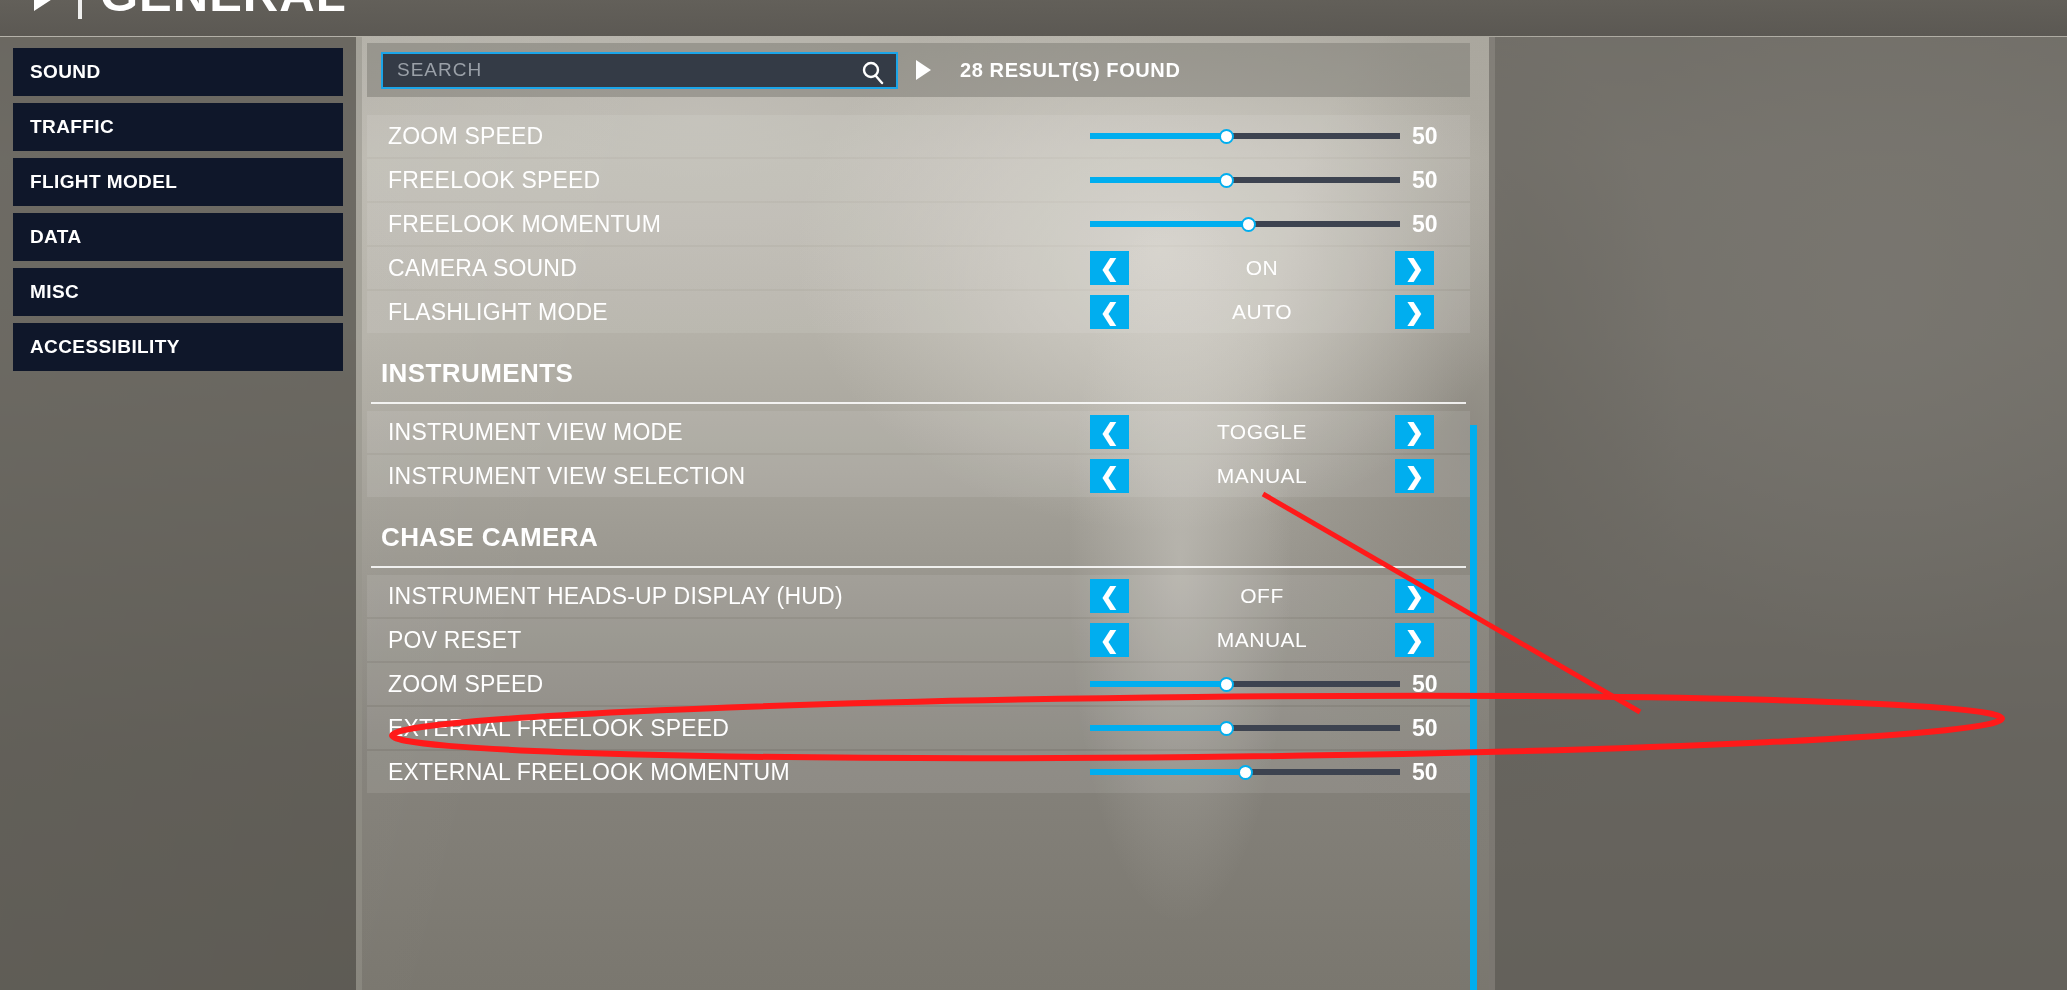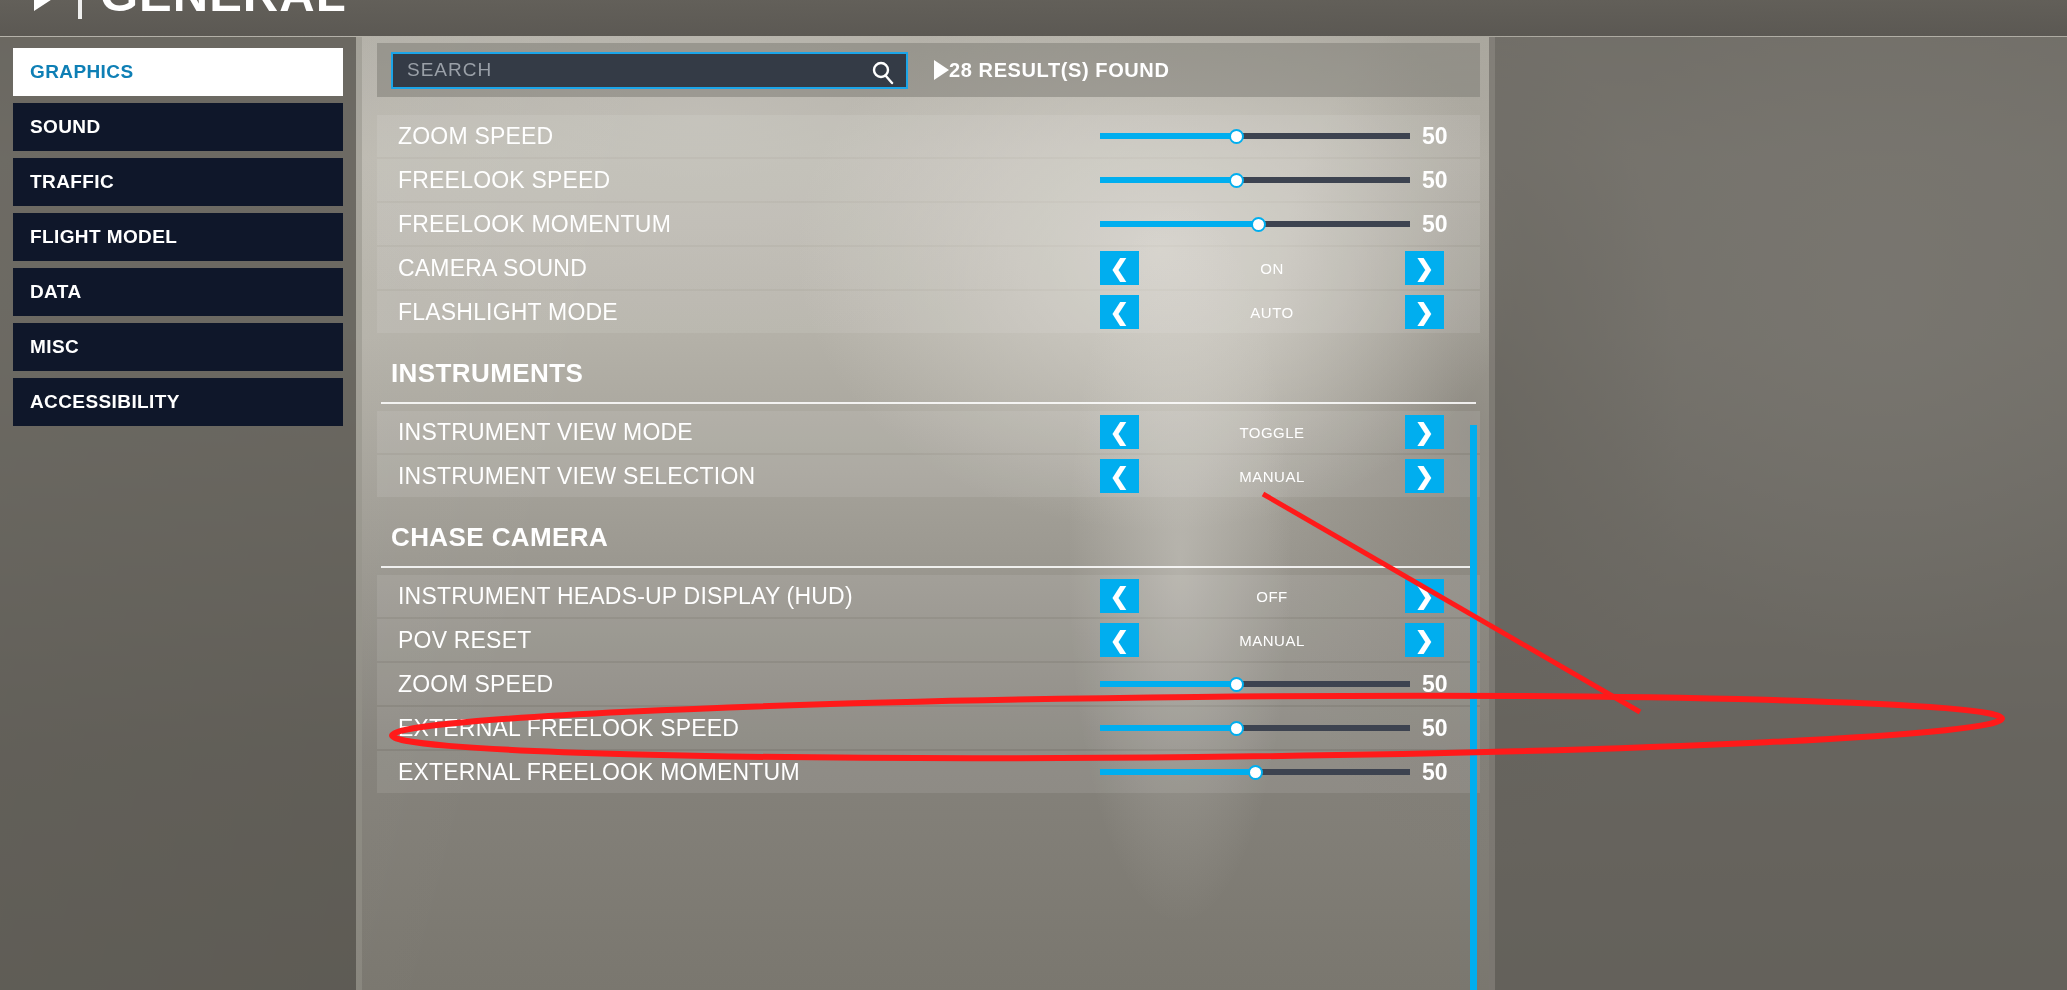--- a/index.html
+++ b/index.html
@@ -67,40 +67,40 @@
   .side-item.white.accent{ color:#0e7fb5; }
   .side-item.white.dark{ color:#2f343b; }
 
   #sidebar-divider{
     position:absolute; left:356px; top:37px; width:6px; height:953px;
     background:rgba(150,147,139,.55);
   }
 
   
   #panel{
-    position:absolute; left:377px; top:43px; width:1108px; height:947px;
+    position:absolute; left:367px; top:43px; width:1108px; height:947px;
   }
   #searchrow{
     position:absolute; left:0; top:0; width:1103px; height:54px;
     background:rgba(128,125,118,.55);
     display:flex; align-items:center;
   }
   #search-box{
     position:relative;
     margin-left:14px; width:517px; height:37px;
     background:#343b46; border:2px solid #1ba5e8;
     display:flex; align-items:center;
   }
   #search-placeholder{
     margin-left:14px; color:#9aa0a8; font-size:19px; letter-spacing:1px;
   }
   #search-icon{ position:absolute; right:10px; top:6px; }
   #result-wrap{
-    display:flex; align-items:center; gap:0;
-    margin-left:26px;
+    display:flex; align-items:center; gap:29px;
+    margin-left:18px;
     text-align:right;
   }
   #result-chevron{
     width:0;height:0;
     border-left:15px solid #ffffff;
     border-top:10px solid transparent;
     border-bottom:10px solid transparent;
   }
   #result-text{ color:#ffffff; font-size:20px; font-weight:bold; letter-spacing:.6px; }
 
@@ -143,21 +143,21 @@
     position:absolute; top:4px; width:39px; height:34px;
     background:#00aeef; color:#ffffff;
     display:flex; align-items:center; justify-content:center;
     font-size:23px; font-weight:bold; cursor:pointer;
   }
   .arrow-btn.left{ left:0; }
   .arrow-btn.right{ right:36px; }
   .sel-val{
     position:absolute; left:39px; right:75px; top:0; height:42px;
     display:flex; align-items:center; justify-content:center;
-    color:#ffffff; font-size:15px; letter-spacing:.5px;
+    color:#ffffff; font-size:21px; letter-spacing:.5px;
   }
   
   .section{
     height:58px; display:flex; align-items:flex-end;
     padding-bottom:4px; padding-left:4px;margin-left:10px;
   }
   .section span{
     color:#ffffff; font-size:26px; font-weight:bold; letter-spacing:.4px;
   }
   .section-rule{
@@ -195,23 +195,20 @@
 
 <div id="titlebar">
   <div id="titlerow">
     <div id="title-chevron"></div>
     <div id="title-sep"></div>
     <div id="title-text">GENERAL</div>
   </div>
 </div>
 
 <div id="sidebar">
-    <div class="side-item white accent">
-      <span>GRAPHICS</span>
-    </div>
     <div class="side-item">
       <span>SOUND</span>
     </div>
     <div class="side-item">
       <span>TRAFFIC</span>
     </div>
     <div class="side-item">
       <span>FLIGHT MODEL</span>
     </div>
     <div class="side-item">

